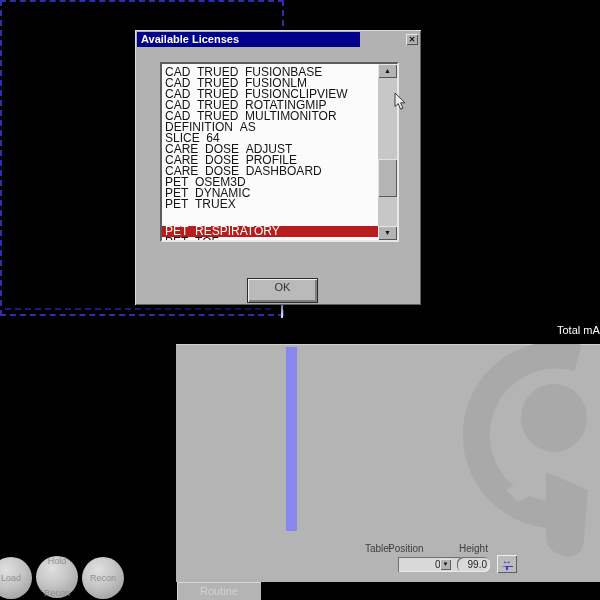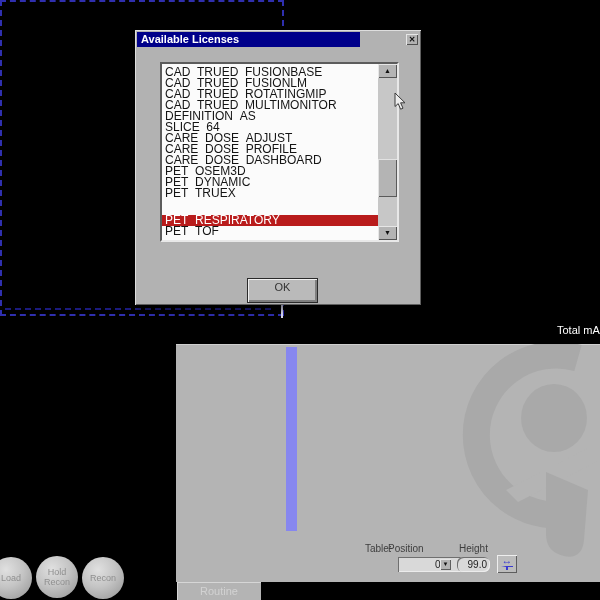--- a/index.html
+++ b/index.html
@@ -47,21 +47,21 @@
   .tab-routine { left:177px; top:582px; width:84px; height:18px; background:#b4b4b4;
     color:#d2d2d2; font-size:11px; text-align:center; line-height:18px;
     box-shadow: inset 0 1px 0 #d6d6d6, inset 1px 0 0 #d6d6d6; }
 
   
   .round-btn { width:42px; height:42px; border-radius:50%;
     background: radial-gradient(circle at 38% 30%, #e0e0e0 0%, #c4c4c4 45%, #929292 100%);
     color:#8f8f8f; font-size:9px; line-height:10px; text-align:center;
     display:flex; align-items:center; justify-content:center; flex-direction:column; }
   .btn-load  { left:-10px; top:557px; }
-  .btn-hold  { left:36px;  top:556px; }
+  .btn-hold  { left:36px;  top:556px;justify-content:space-between; }
   .btn-recon { left:82px;  top:557px; }
 
   
   .dialog { left:135px; top:30px; width:286px; height:275px; background:#b2b2b2;
     box-shadow: inset 1px 1px 0 #dedede, inset -1px -1px 0 #5f5f5f, 3px 4px 8px rgba(0,0,0,0.55); }
   .titlebar { left:2px; top:2px; width:223px; height:15px; background:#00008a;
     color:#fff; font-size:11px; font-weight:bold; line-height:15px; padding-left:4px; }
   .close-btn { right:3px; top:4px; width:12px; height:11px; background:#b2b2b2;
     box-shadow: inset 1px 1px 0 #e6e6e6, inset -1px -1px 0 #4f4f4f;
     font-size:8px; font-weight:bold; color:#101010; text-align:center; line-height:11px; }
@@ -141,20 +141,21 @@
       <span>Available Licenses</span>
     </div>
     <div class="abs close-btn">
       <span>✕</span>
     </div>
 
     <div class="abs listbox">
       <div class="rows">
         <div class="lb-row">CAD_TRUED_FUSIONBASE</div>
         <div class="lb-row">CAD_TRUED_FUSIONLM</div>
+        <div class="lb-row">CAD_TRUED_FUSIONCLIPVIEW</div>
         <div class="lb-row">CAD_TRUED_ROTATINGMIP</div>
         <div class="lb-row">CAD_TRUED_MULTIMONITOR</div>
         <div class="lb-row">DEFINITION_AS</div>
         <div class="lb-row">SLICE_64</div>
         <div class="lb-row">CARE_DOSE_ADJUST</div>
         <div class="lb-row">CARE_DOSE_PROFILE</div>
         <div class="lb-row">CARE_DOSE_DASHBOARD</div>
         <div class="lb-row">PET_OSEM3D</div>
         <div class="lb-row">PET_DYNAMIC</div>
         <div class="lb-row">PET_TRUEX</div>

